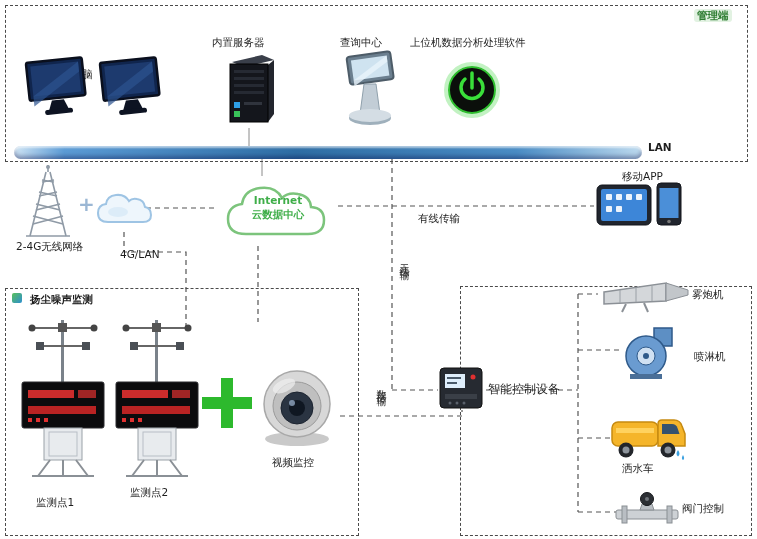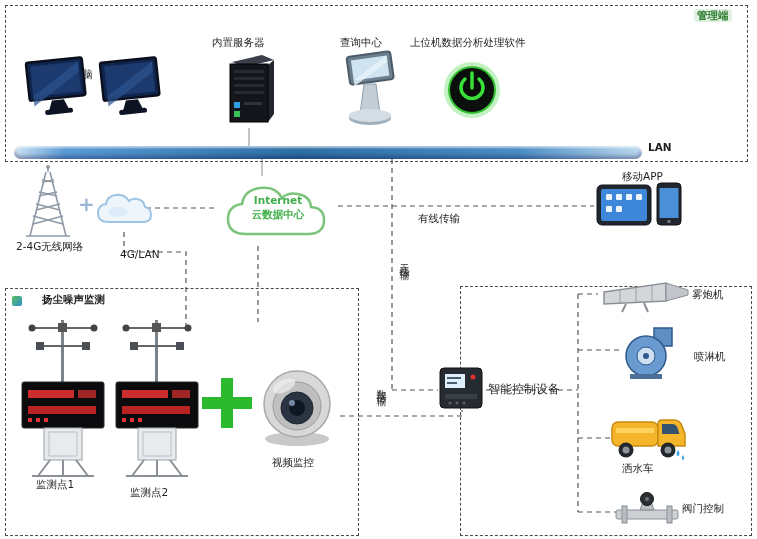--- a/index.html
+++ b/index.html
@@ -11,21 +11,21 @@
   .lbl{position:absolute;font-size:10.5px;line-height:1.25;color:#1d1d1d;white-space:nowrap;}
   .lbl.green{color:#2e7d32;font-weight:bold;}
   .lbl.cloudtxt{color:#3fae49;font-weight:bold;text-align:center;}
   .vert{writing-mode:vertical-rl;text-orientation:upright;letter-spacing:2px;font-size:10px;color:#333;}
   .dbox{position:absolute;border:1px dashed #4a4a4a;background:transparent;}
   .lanbar{
     position:absolute;height:13px;border-radius:7px;
     background:linear-gradient(90deg,#cfe4f4 0%,#5b9bd5 8%,#2e6da4 45%,#4a8cc4 80%,#bcd9ee 100%);
     box-shadow:inset 0 2px 2px rgba(255,255,255,.6), inset 0 -3px 4px rgba(0,0,60,.35);
   }
-  .boxtitle{display:flex;align-items:flex-end;gap:20px;}
+  .boxtitle{display:flex;align-items:flex-start;gap:8px;}
   .miniicon{width:10px;height:10px;border-radius:2px;background:linear-gradient(135deg,#58c05a,#2e8fd0);display:inline-block;}
   .plusglyph{position:absolute;font-size:20px;font-weight:bold;color:#9bb7d4;}
   svg{display:block;}
 </style>
 </head>
 <body>
 
 <div id="stage">
 
   <svg class="abs" style="left:0;top:0;" width="757" height="539">
@@ -198,21 +198,21 @@
     <rect x="62" y="72" width="18" height="8" fill="#e03030" opacity="0.7"></rect>
     <rect x="12" y="88" width="68" height="8" fill="#d82828" opacity="0.85"></rect>
     <rect x="12" y="100" width="4" height="4" fill="#e03030"></rect>
       <rect x="20" y="100" width="4" height="4" fill="#e03030"></rect>
       <rect x="28" y="100" width="4" height="4" fill="#e03030"></rect>
     <rect x="28" y="110" width="38" height="32" fill="#e8ebee" stroke="#9aa1a8"></rect>
     <rect x="33" y="114" width="28" height="24" fill="none" stroke="#b7bec5"></rect>
     <path d="M34,142 L22,158 M60,142 L72,158 M47,142 L47,158" stroke="#8a9096" stroke-width="2" fill="none"></path>
     <line x1="16" y1="158" x2="78" y2="158" stroke="#8a9096" stroke-width="2"></line>
   </svg>
-  <div class="lbl" style="left:36px;top:478px;">监测点1</div>
+  <div class="lbl" style="left:36px;top:496px;">监测点1</div>
   <div class="lbl" style="left:130px;top:486px;">监测点2</div>
 
   <svg class="abs" style="left:202px;top:378px;" width="50" height="50" viewBox="0 0 50 50">
     <rect x="19" y="0" width="12" height="50" fill="#2db92d"></rect>
     <rect x="0" y="19" width="50" height="12" fill="#2db92d"></rect>
   </svg>
 
   <svg class="abs" style="left:254px;top:366px;" width="86" height="82" viewBox="0 0 86 82">
     <ellipse cx="43" cy="73" rx="32" ry="7" fill="#c9c9c9"></ellipse>
     <circle cx="43" cy="38" r="33" fill="#d8d8d8" stroke="#a8a8a8" stroke-width="1.5"></circle>

